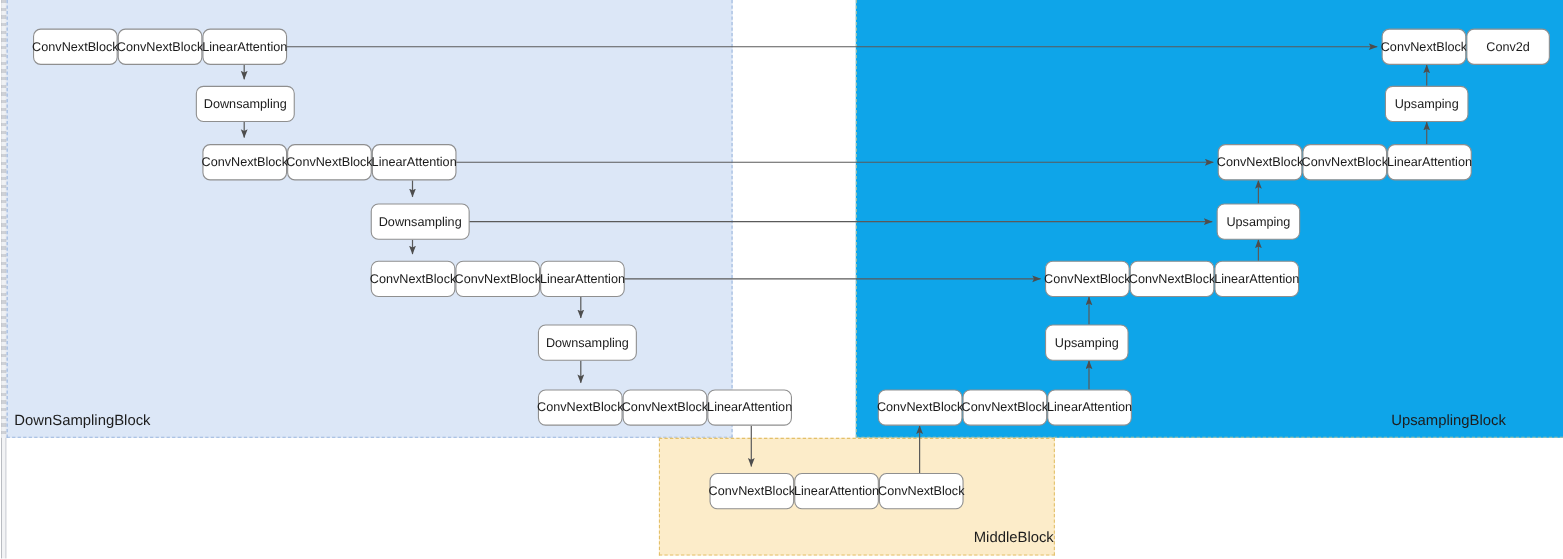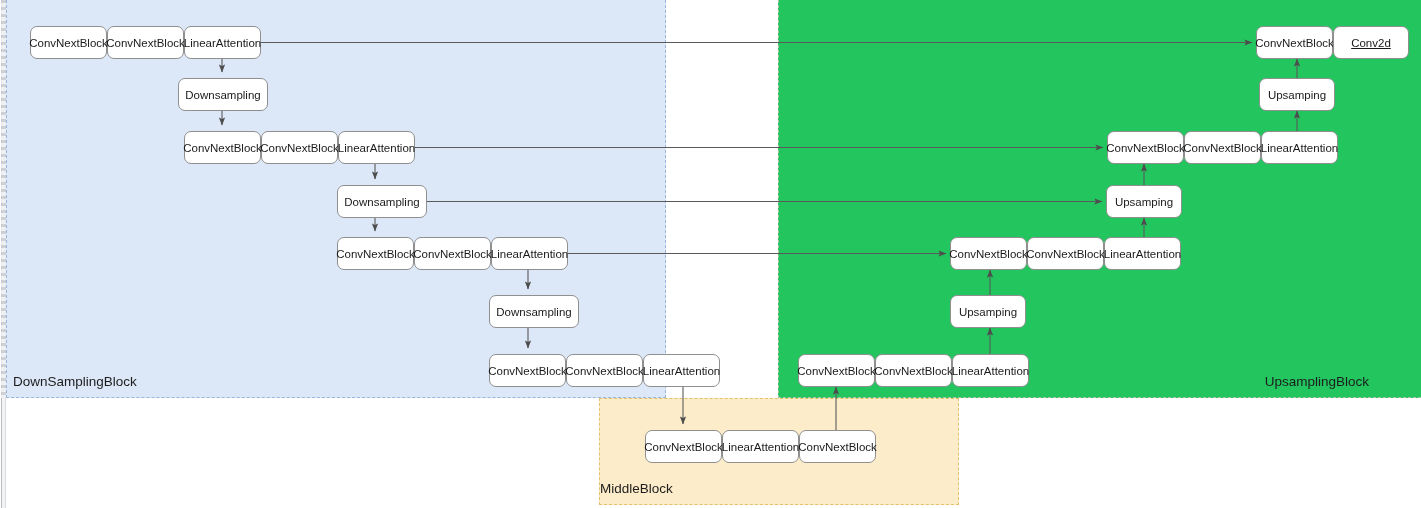--- a/index.html
+++ b/index.html
@@ -13,27 +13,27 @@
     background:repeating-linear-gradient(to bottom,#c8cbd1 0px,#c8cbd1 3px,#eef0f3 3px,#eef0f3 7px);opacity:.85;}
 
   
   .group{position:absolute;box-sizing:border-box;}
   .group .glabel{position:absolute;font-size:13.5px;color:#1d1d1d;white-space:nowrap;}
 
   #down-group{left:6px;top:0;width:660px;height:398px;background:#dce7f7;
     border:1px dashed #9ab6dd;border-top:none;}
   #down-group .glabel{left:6px;bottom:8px;}
 
-  #up-group{left:778px;top:0;width:643px;height:398px;background:#22c55e;
+  #up-group{left:778px;top:0;width:643px;height:398px;background:#0ea5e9;
     border:1px dashed #a8c2a4;border-top:none;border-right:none;}
   #up-group .glabel{right:52px;bottom:8px;}
 
   #mid-group{left:599px;top:398px;width:360px;height:107px;background:#fcecc9;
     border:1px dashed #e3c06a;}
-  #mid-group .glabel{left:0;right:0;bottom:8px;text-align:left;}
+  #mid-group .glabel{left:0;right:0;bottom:8px;text-align:right;}
 
   
   .node{position:absolute;box-sizing:border-box;background:#ffffff;
     border:1px solid #8f8f8f;border-radius:7px;
     display:flex;align-items:center;justify-content:center;
     font-size:11.5px;color:#1a1a1a;white-space:nowrap;height:33px;
     box-shadow:0 0 0 0 rgba(0,0,0,0);}
   .node span{pointer-events:none;}
 
   
@@ -171,21 +171,21 @@
       </div>
       <div class="node" style="left: 1106px; top: 185px; width: 76px;">
         <span>Upsamping</span>
       </div>
       <div class="node" style="left: 1259px; top: 78px; width: 76px;">
         <span>Upsamping</span>
       </div>
       <div class="node" style="left: 1256px; top: 26px; width: 77px;">
         <span>ConvNextBlock</span>
       </div>
-      <div class="node" style="left: 1333px; top: 26px; width: 76px; text-decoration: underline;">
+      <div class="node" style="left: 1333px; top: 26px; width: 76px;">
         <span>Conv2d</span>
       </div>
       <div class="node" style="left: 645px; top: 430px; width: 77px;">
         <span>ConvNextBlock</span>
       </div>
       <div class="node" style="left: 722px; top: 430px; width: 77px;">
         <span>LinearAttention</span>
       </div>
       <div class="node" style="left: 799px; top: 430px; width: 77px;">
         <span>ConvNextBlock</span>

